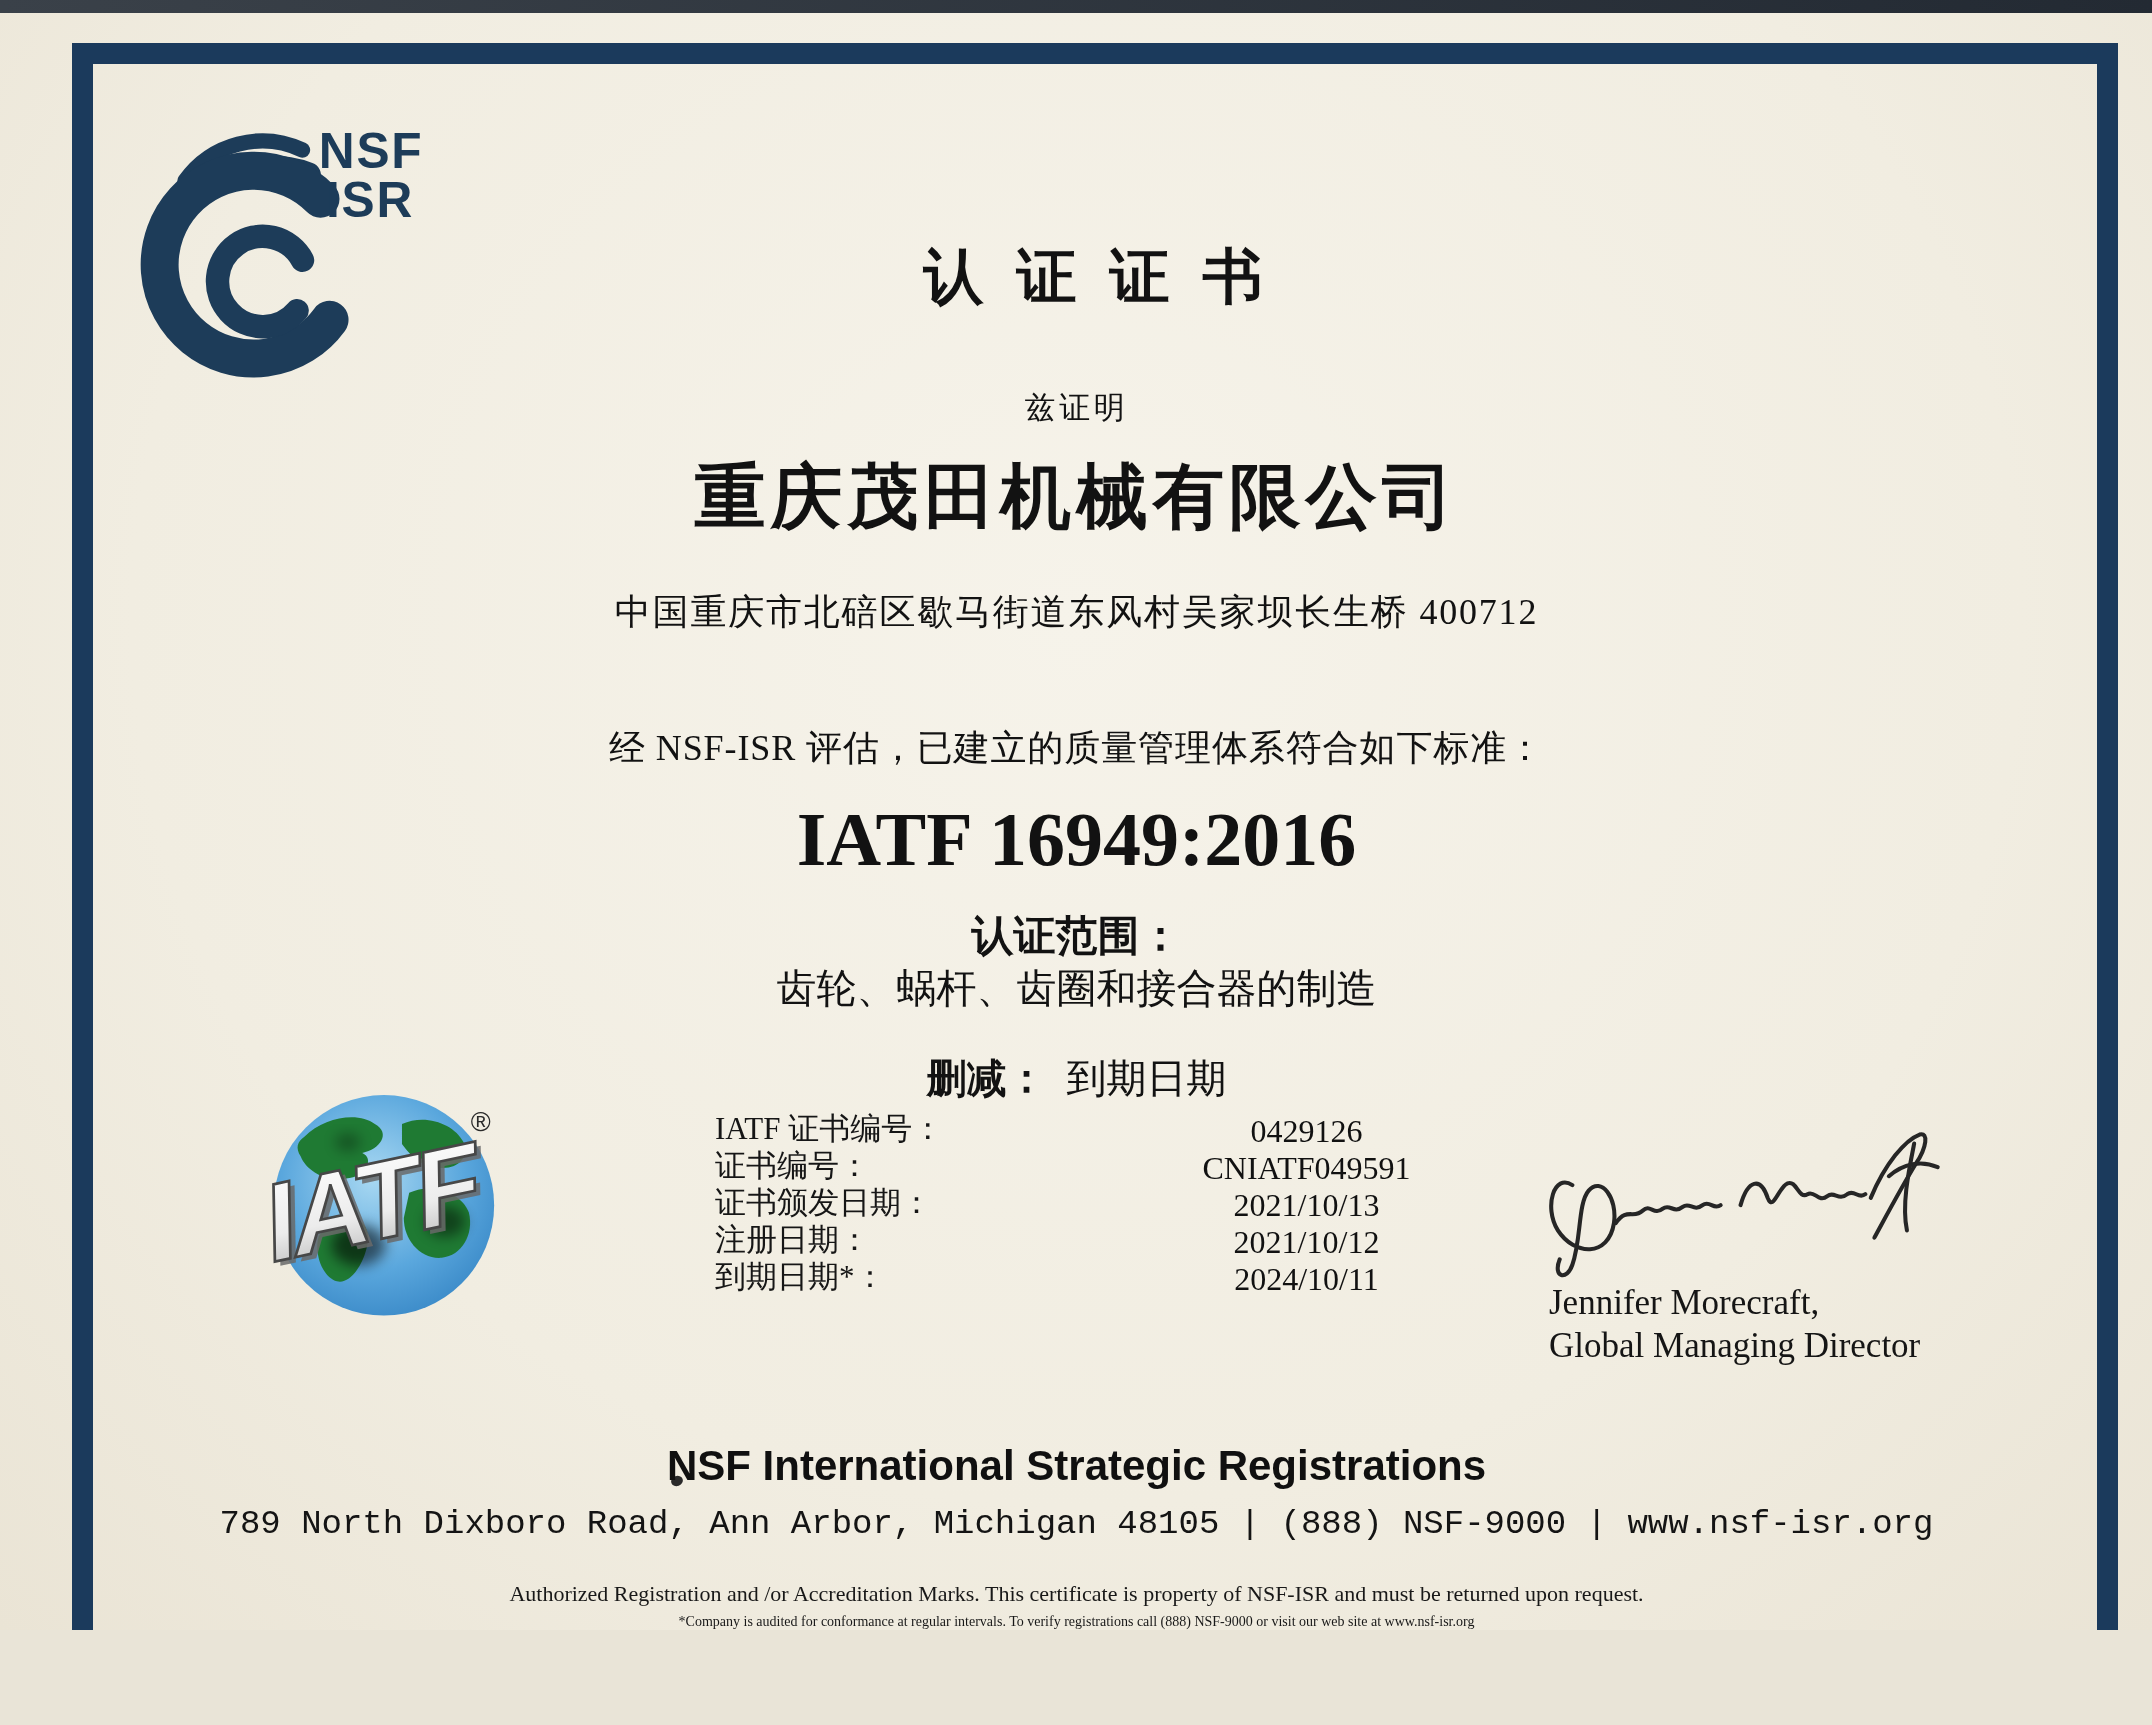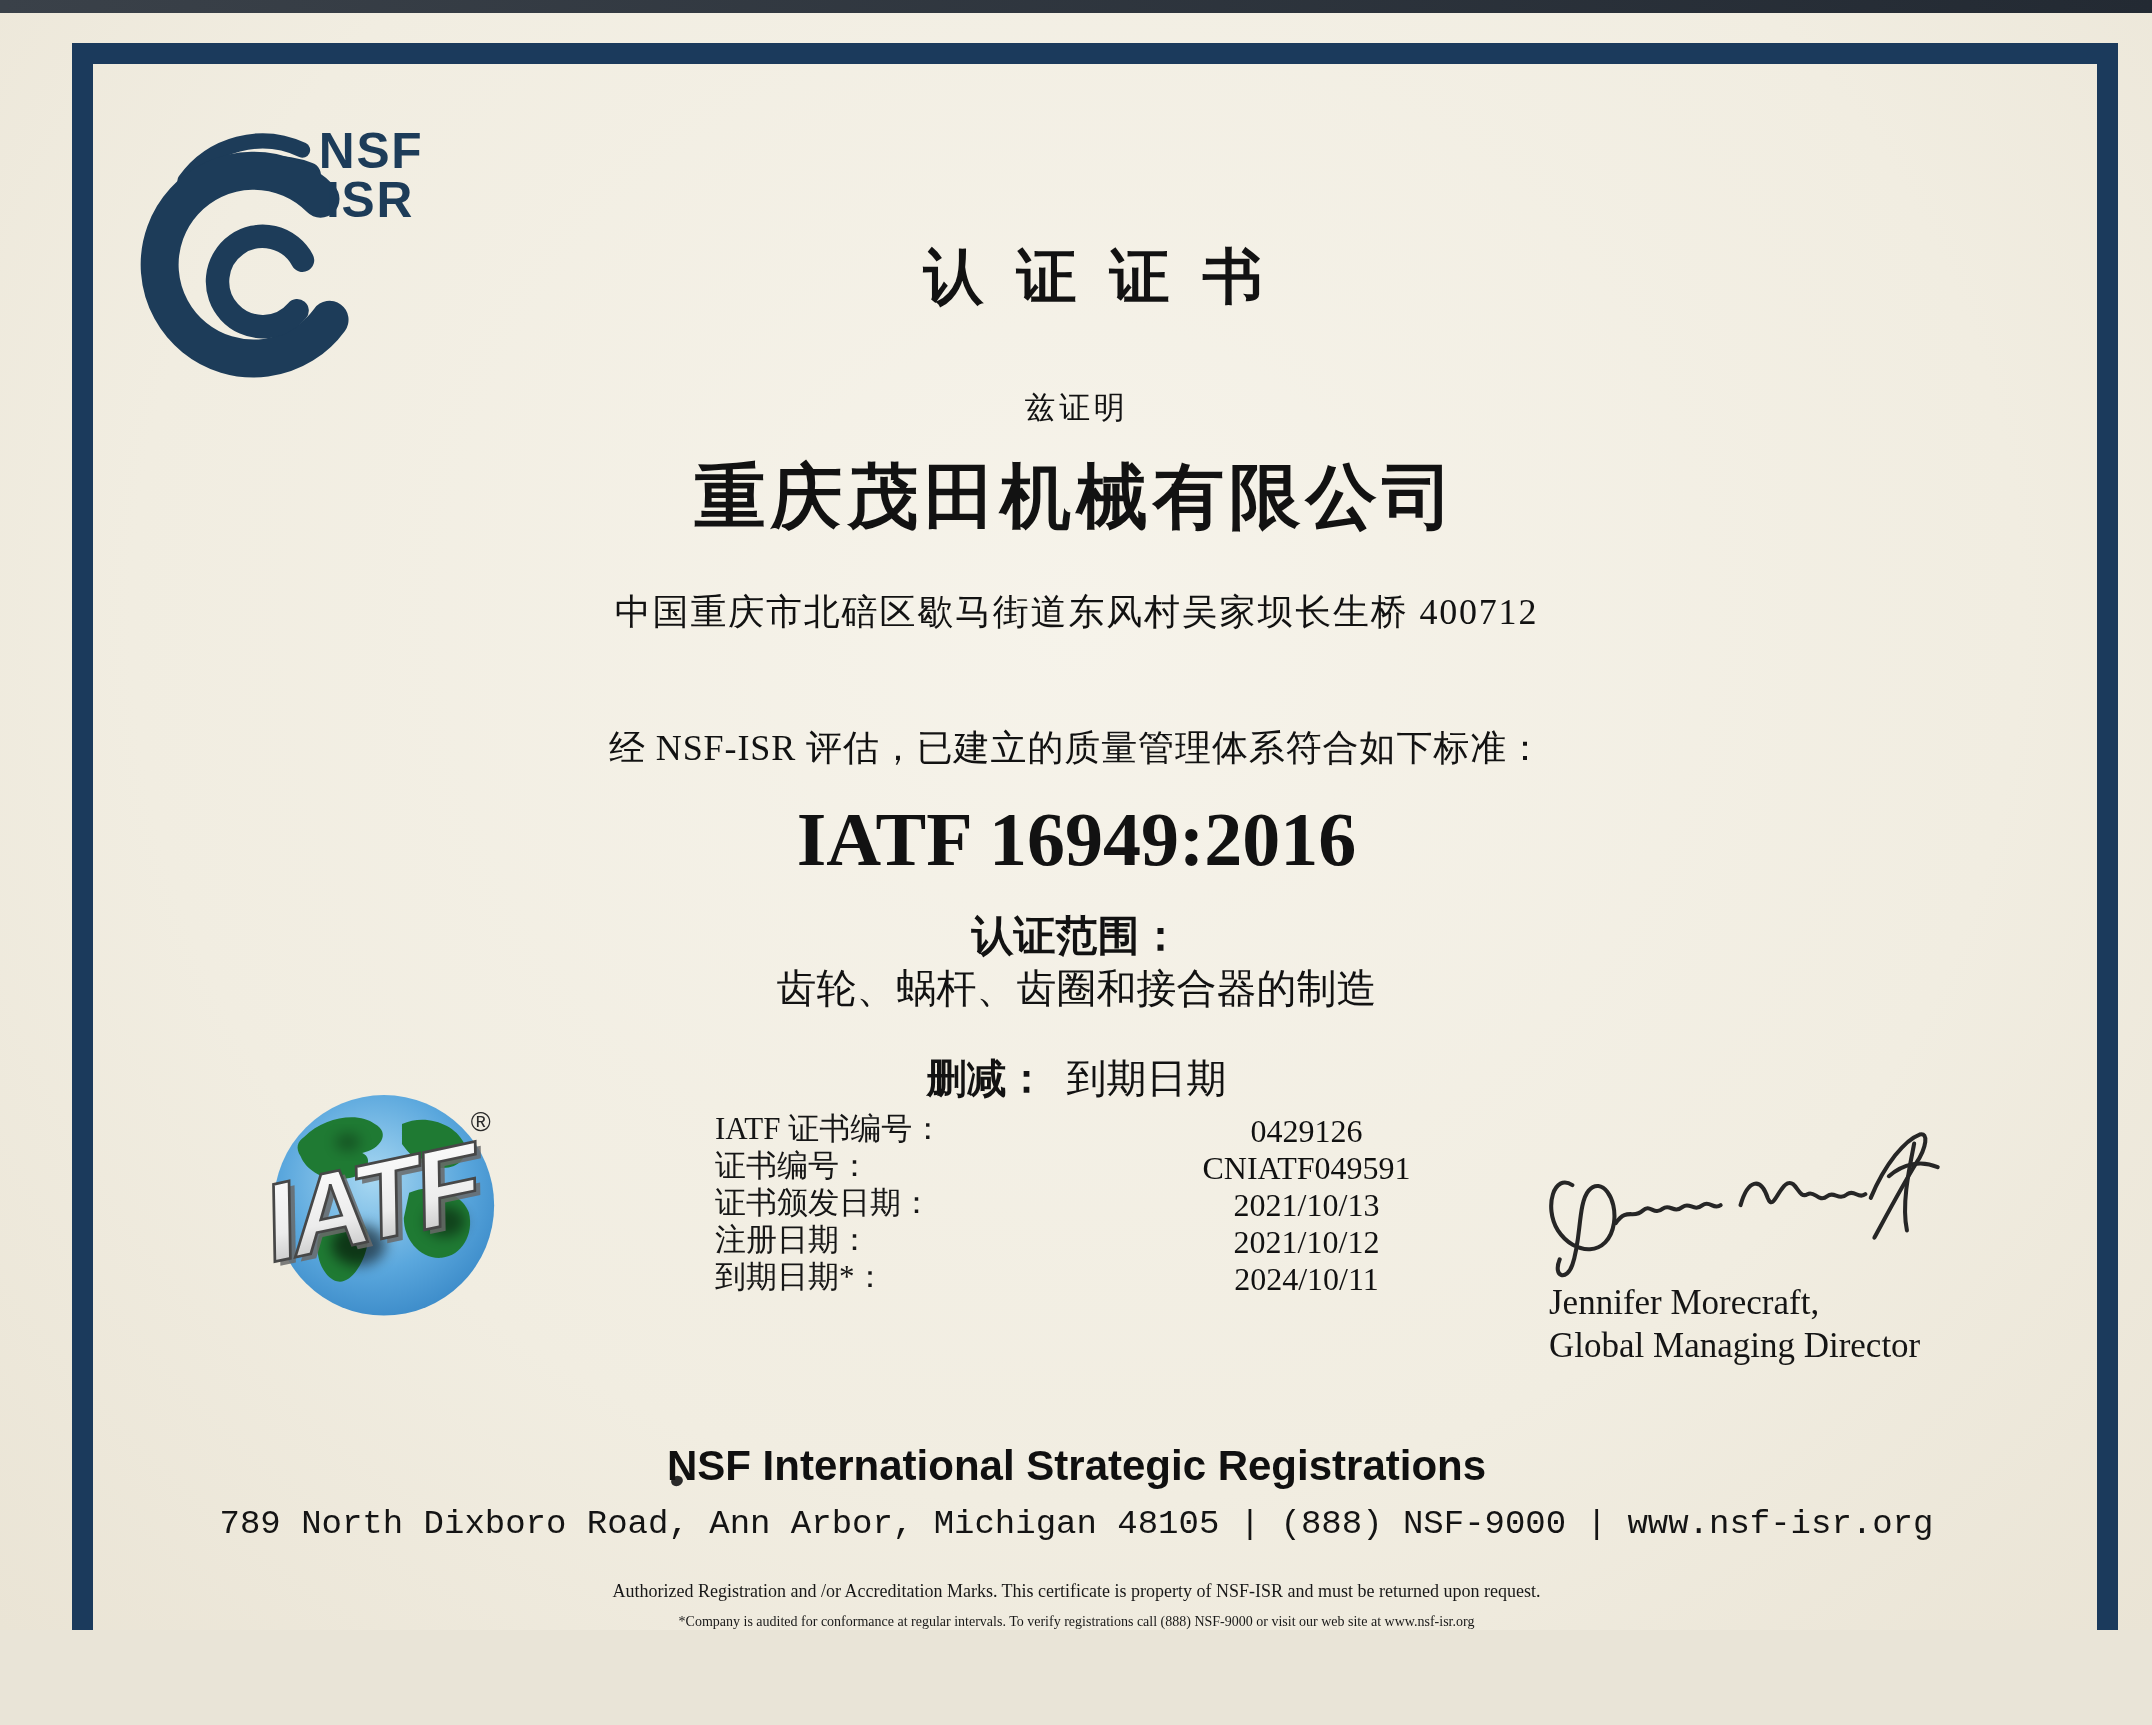--- a/index.html
+++ b/index.html
@@ -35,21 +35,21 @@
   .excl b{font-weight:700;}
   .details{position:absolute;left:715px;top:1113px;}
   .drow{display:flex;height:37px;align-items:flex-end;}
   .dlabel{width:320px;font-size:31px;color:#161616;white-space:nowrap;}
   .dvalue{width:543px;text-align:center;font-size:32px;color:#111;}
   .sig-svg{position:absolute;left:1538px;top:1129px;}
   .signer-name{position:absolute;left:1549px;top:1283px;font-size:35px;color:#151515;}
   .signer-title{position:absolute;left:1549px;top:1326px;font-size:35px;color:#151515;}
   .org-name{top:1442px;font-size:42px;font-weight:700;font-family:"Liberation Sans","DejaVu Sans",sans-serif;color:#101010;}
   .org-addr{top:1505px;font-size:34px;font-family:Liberation Mono, monospace;color:#141414;}
-  .fine1{top:1581px;font-size:18px;color:#181818;}
+  .fine1{top:1581px;font-size:22px;color:#181818;}
   .fine2{top:1614px;font-size:14px;color:#181818;}
   .ink-dot{position:absolute;left:671px;top:1476px;width:11.8px;height:10px;border-radius:50%;background:#2a2a2a;transform:rotate(-20deg);}
   .nsf-logo{position:absolute;left:125px;top:94px;}
   .iatf-logo{position:absolute;left:261px;top:1084px;}
 </style>
 </head>
 <body>
 
 <div class="page">
 

